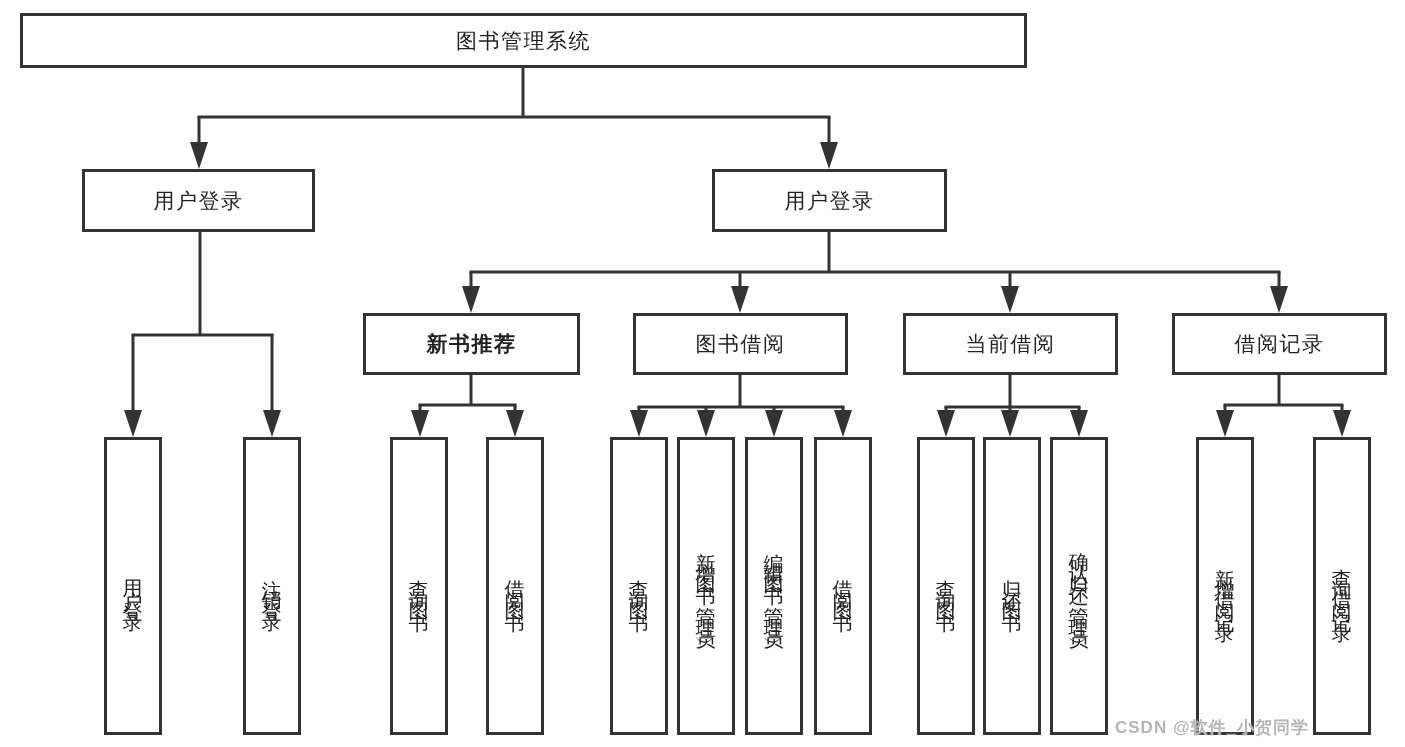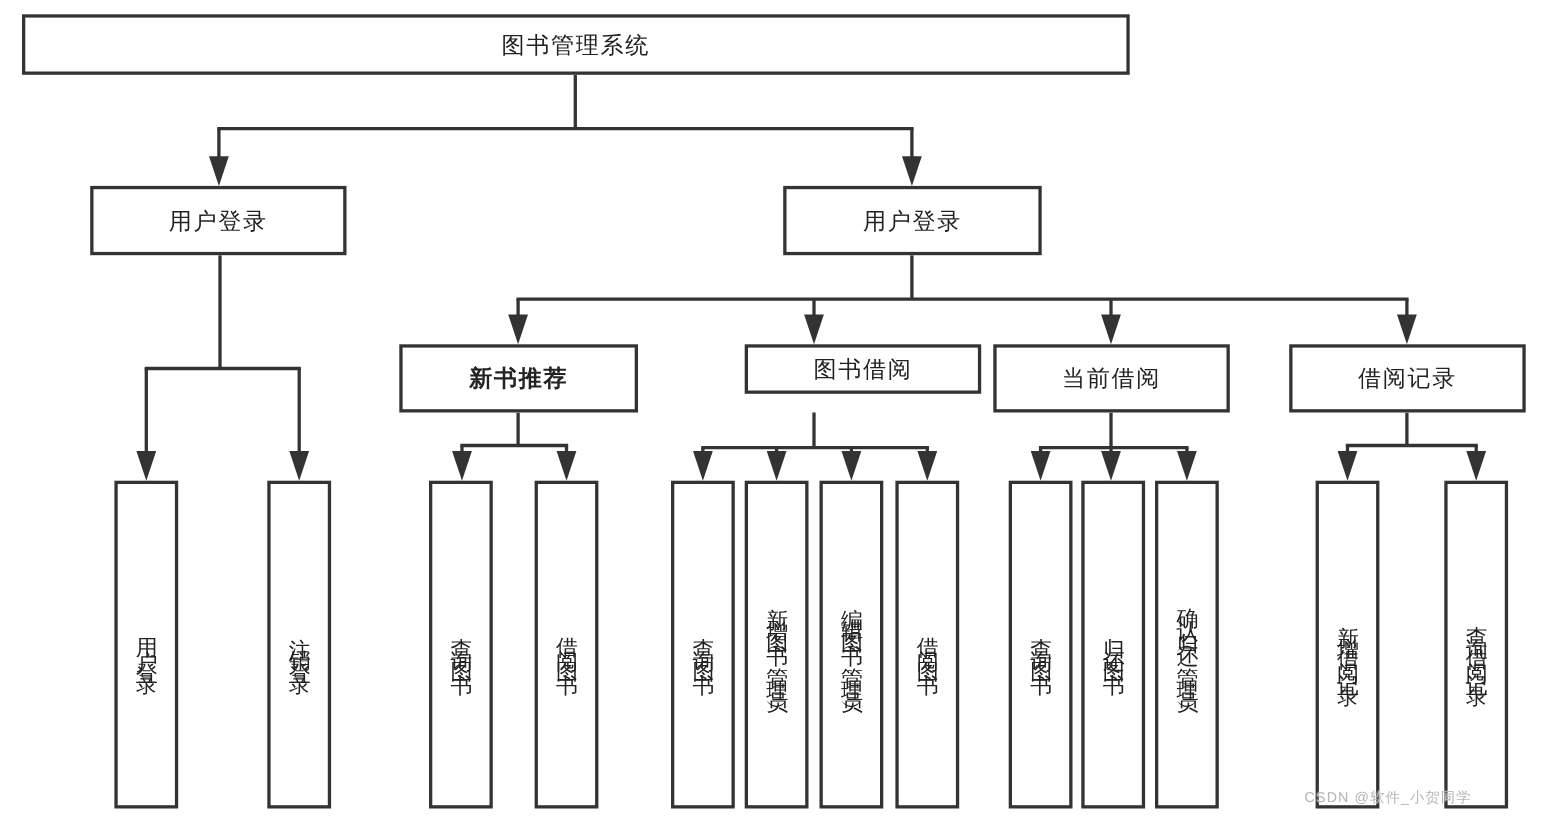--- a/index.html
+++ b/index.html
@@ -54,28 +54,29 @@
   .vtext {
     writing-mode: vertical-rl;
     text-orientation: mixed;
     font-size: 20px;
     line-height: 1;
     letter-spacing: 11px;
     white-space: nowrap;
   }
   .watermark {
     position: absolute;
-    left: 1186px;
+    left: 1115px;
     top: 716px;
     z-index: 3;
-    font-size: 13px;
+    font-size: 17px;
     color: var(--watermark);
     letter-spacing: 1px;
     white-space: nowrap;
     text-shadow: 0 0 2px #ffffff;
+    font-weight: bold;
   }
 </style>
 </head>
 <body>
 
 <div class="stage">
 
   <svg id="connectors" width="1405" height="747">
       <line x1="523" y1="68" x2="523" y2="117" stroke="#333333" stroke-width="3"></line>
       <line x1="197.5" y1="117" x2="830.5" y2="117" stroke="#333333" stroke-width="3"></line>
@@ -138,21 +139,21 @@
   <div class="box" style="left:82px; top:169px; width:233px; height:63px;">
     <span>用户登录</span>
   </div>
   <div class="box" style="left:712px; top:169px; width:235px; height:63px;">
     <span>用户登录</span>
   </div>
 
   <div class="box" style="left:363px; top:313px; width:217px; height:62px;font-weight:bold;">
     <span>新书推荐</span>
   </div>
-  <div class="box" style="left:633px; top:313px; width:215px; height:45px;margin-left:44px;">
+  <div class="box" style="left:633px; top:313px; width:215px; height:62px;">
     <span>图书借阅</span>
   </div>
   <div class="box" style="left:903px; top:313px; width:215px; height:62px;">
     <span>当前借阅</span>
   </div>
   <div class="box" style="left:1172px; top:313px; width:215px; height:62px;">
     <span>借阅记录</span>
   </div>
 
   <div class="vbox" style="left:104px;">

